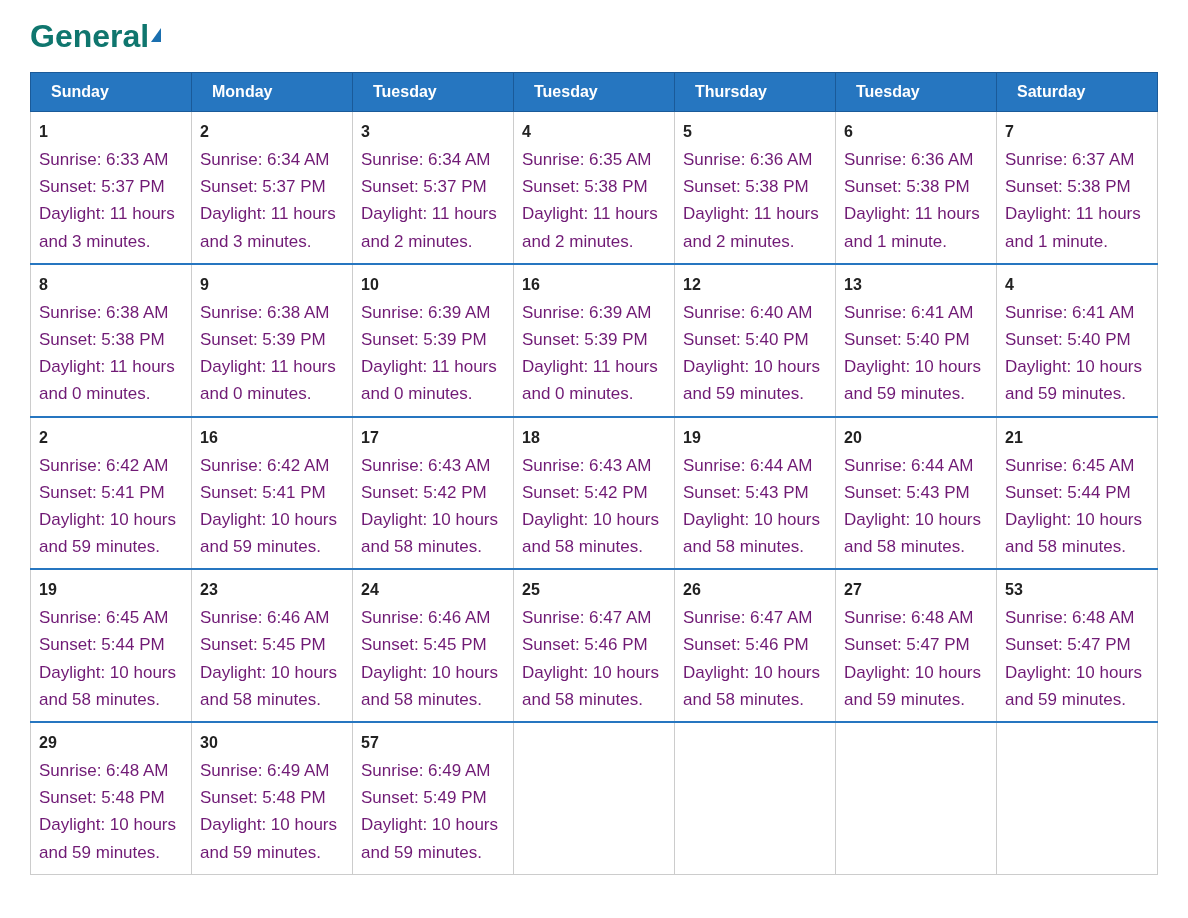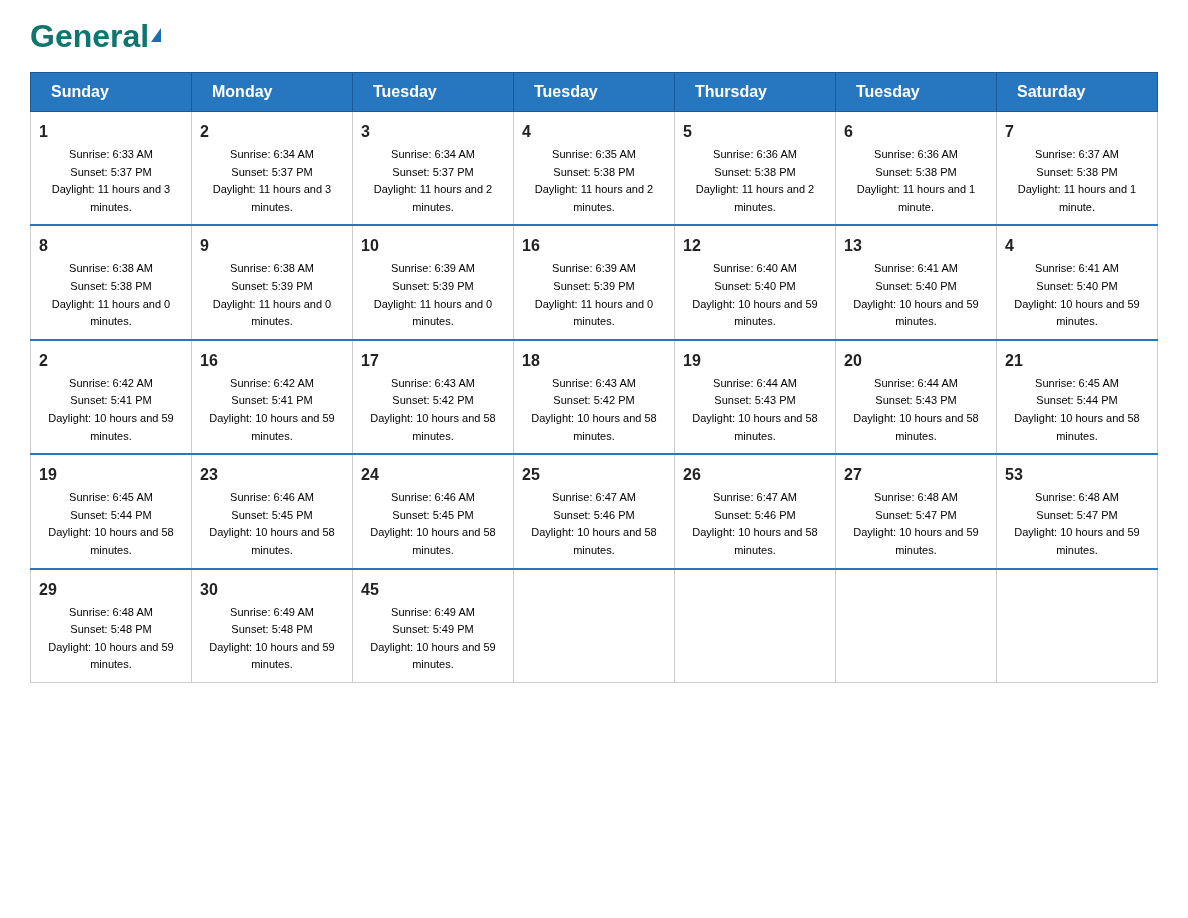--- a/index.html
+++ b/index.html
@@ -89,24 +89,23 @@
       background: #fff;
     }
     .day-number {
       font-size: 16px;
       font-weight: bold;
       color: #222;
       display: block;
       margin-bottom: 2px;
     }
     .day-info {
-      font-size: 11px;
-      color: #000000;
+      font-size: 17px;
+      color: #701a75;
       line-height: 1.6;
-      text-align: center;
     }
     .row-divider td {
       border-top: 2px solid #2676c0;
     }
   </style>
 </head>
 <body>
 
 <div class="header">
   <div class="logo">
@@ -259,21 +258,21 @@
       <tr class="row-divider">
         <td>
           <span class="day-number">29</span>
           <div class="day-info">Sunrise: 6:48 AM<br>Sunset: 5:48 PM<br>Daylight: 10 hours and 59 minutes.</div>
         </td>
         <td>
           <span class="day-number">30</span>
           <div class="day-info">Sunrise: 6:49 AM<br>Sunset: 5:48 PM<br>Daylight: 10 hours and 59 minutes.</div>
         </td>
         <td>
-          <span class="day-number">45</span>
+          <span class="day-number">57</span>
           <div class="day-info">Sunrise: 6:49 AM<br>Sunset: 5:49 PM<br>Daylight: 10 hours and 59 minutes.</div>
         </td>
         <td class="empty"></td>
         <td class="empty"></td>
         <td class="empty"></td>
         <td class="empty"></td>
       </tr>
     </tbody>
 </table>
 

